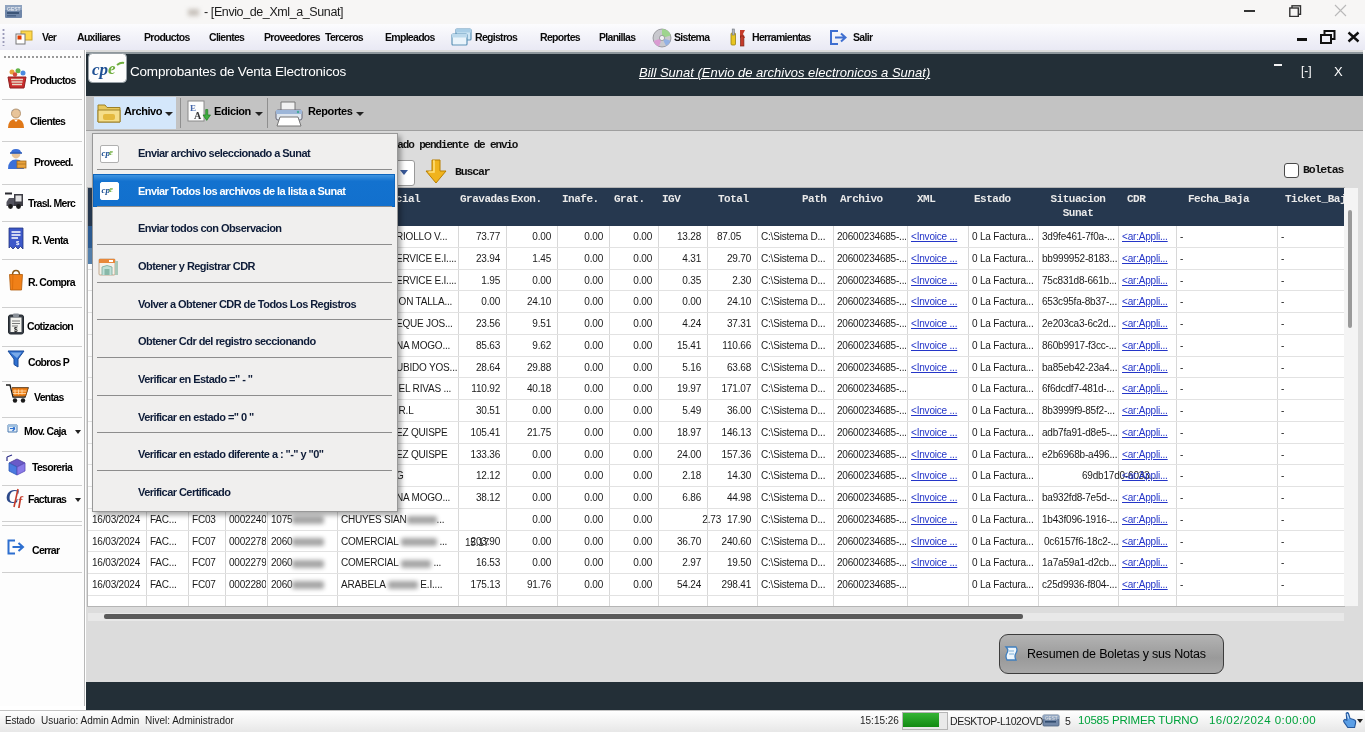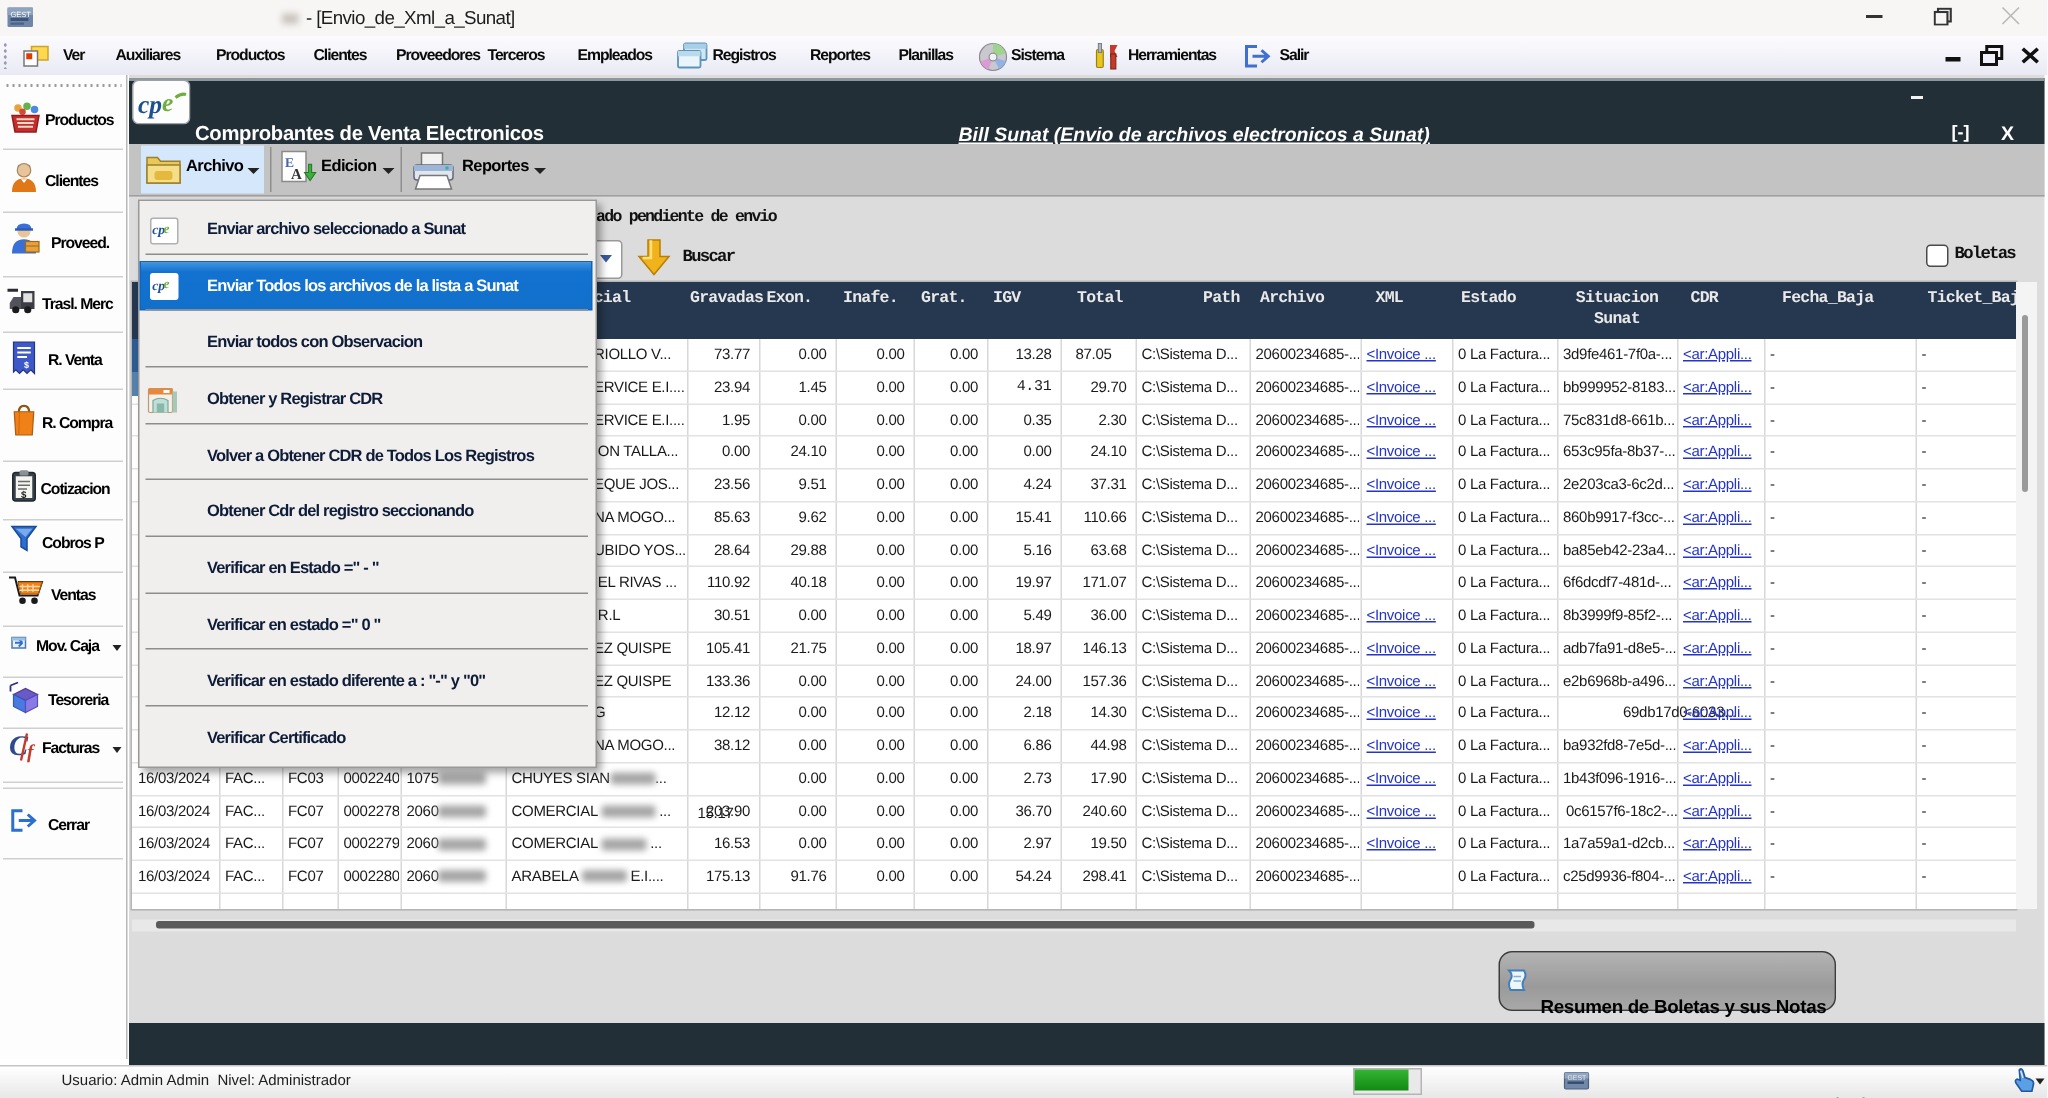--- a/index.html
+++ b/index.html
@@ -1,17 +1,17 @@
 <!DOCTYPE html>
 <html><head><meta charset="utf-8">
 <style>
 html,body{margin:0;padding:0;}
 body{width:1365px;height:732px;overflow:hidden;font-family:"Liberation Sans",sans-serif;position:relative;background:#fff;}
 .abs{position:absolute;}
-.b{font-weight:bold;margin-top:17px;}
+.b{font-weight:normal;}
 
 #titlebar{left:0;top:0;width:1365px;height:24px;background:#f7f6f5;}
 #titletext{left:204px;top:5px;font-size:12.5px;letter-spacing:-0.4px;color:#1c1c1c;}
 
 #menubar{left:0;top:24px;width:1365px;height:26px;background:linear-gradient(#fcfcfe,#e9e9f4);}
 .mitem{top:0;height:26px;line-height:26px;font-weight:bold;font-size:10.5px;letter-spacing:-0.7px;color:#0a0a0a;white-space:nowrap;}
 
 #sidebar{left:0;top:50px;width:84px;height:656px;background:#fdfdfd;border-right:1px solid #b8b8b8;}
 .sbsep{left:2px;width:80px;height:1px;background:#cfcfcf;}
 .sbitem{left:0;width:84px;font-weight:bold;font-size:10.5px;letter-spacing:-0.7px;color:#000;}
@@ -231,21 +231,21 @@
       <span class="cell" style="left:1030px;width:53px;padding-left:4px;"><span class="lnk">&lt;ar:Appli...</span></span>
       <span class="cell" style="left:1088px;width:96px;padding-left:4px;">-</span>
       <span class="cell" style="left:1189px;width:62px;padding-left:4px;">-</span>
     </div>
     <div class="row" style="top:59.75px;height:20.75px">
       <span class="cell" style="left:308px;width:61px">ERVICE E.I....</span>
       <span class="cell num" style="left:370px;width:42px;padding-right:5px;">23.94</span>
       <span class="cell num" style="left:418px;width:45px;padding-right:5px;">1.45</span>
       <span class="cell num" style="left:469px;width:46px;padding-right:5px;">0.00</span>
       <span class="cell num" style="left:521px;width:43px;padding-right:5px;">0.00</span>
-      <span class="cell num" style="left:570px;width:43px;padding-right:5px;font-family:Liberation Mono, monospace;">4.31</span>
+      <span class="cell num" style="left:570px;width:43px;padding-right:5px;">4.31</span>
       <span class="cell num" style="left:619px;width:44px;padding-right:5px;">29.70</span>
       <span class="cell" style="left:669px;width:71px;padding-left:4px;">C:\Sistema D...</span>
       <span class="cell" style="left:745px;width:69px;padding-left:4px;">20600234685-...</span>
       <span class="cell" style="left:819px;width:56px;padding-left:4px;"><span class="lnk">&lt;Invoice ...</span></span>
       <span class="cell" style="left:880px;width:65px;padding-left:4px;">0 La Factura...</span>
       <span class="cell" style="left:950px;width:75px;padding-left:4px;">bb999952-8183...</span>
       <span class="cell" style="left:1030px;width:53px;padding-left:4px;"><span class="lnk">&lt;ar:Appli...</span></span>
       <span class="cell" style="left:1088px;width:96px;padding-left:4px;">-</span>
       <span class="cell" style="left:1189px;width:62px;padding-left:4px;">-</span>
     </div>
@@ -439,21 +439,21 @@
       <span class="cell" style="left:0px;width:53px;padding-left:4px;">16/03/2024</span>
       <span class="cell" style="left:58px;width:37px;padding-left:4px;">FAC...</span>
       <span class="cell" style="left:100px;width:32px;padding-left:4px;">FC03</span>
       <span class="cell" style="left:137px;width:37px;padding-left:4px;">0002240</span>
       <span class="cell" style="left:179px;width:65px;padding-left:4px;">1075<i class="blur" style="width:32px"></i></span>
       <span class="cell" style="left:249px;width:116px;padding-left:4px;">CHUYES SIAN<i class="blur" style="width:30px"></i>...</span>
       <span class="cell num" style="left:359px;width:42px;padding-right:5px;margin-top:23px;">15.17</span>
       <span class="cell num" style="left:418px;width:45px;padding-right:5px;">0.00</span>
       <span class="cell num" style="left:469px;width:46px;padding-right:5px;">0.00</span>
       <span class="cell num" style="left:521px;width:43px;padding-right:5px;">0.00</span>
-      <span class="cell num" style="left:570px;width:43px;padding-right:5px;">2.73</span>
+      <span class="cell num" style="left:590px;width:43px;padding-right:5px;">2.73</span>
       <span class="cell num" style="left:619px;width:44px;padding-right:5px;">17.90</span>
       <span class="cell" style="left:669px;width:71px;padding-left:4px;">C:\Sistema D...</span>
       <span class="cell" style="left:745px;width:69px;padding-left:4px;">20600234685-...</span>
       <span class="cell" style="left:819px;width:56px;padding-left:4px;"><span class="lnk">&lt;Invoice ...</span></span>
       <span class="cell" style="left:880px;width:65px;padding-left:4px;">0 La Factura...</span>
       <span class="cell" style="left:950px;width:75px;padding-left:4px;">1b43f096-1916-...</span>
       <span class="cell" style="left:1030px;width:53px;padding-left:4px;"><span class="lnk">&lt;ar:Appli...</span></span>
       <span class="cell" style="left:1088px;width:96px;padding-left:4px;">-</span>
       <span class="cell" style="left:1189px;width:62px;padding-left:4px;">-</span>
     </div>

